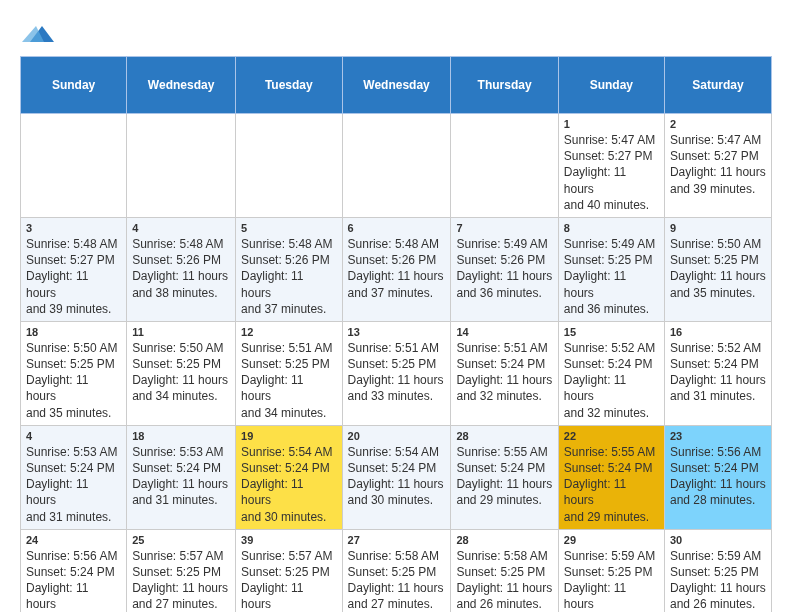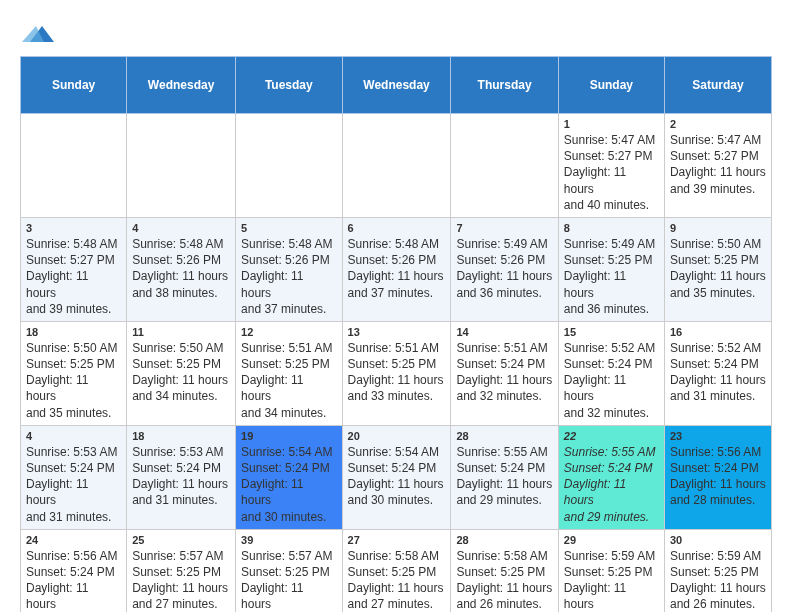--- a/index.html
+++ b/index.html
@@ -267,49 +267,49 @@
 Daylight: 11 hours
 and 31 minutes.</div>
           </td>
           <td style="background: rgb(240, 245, 251);">
             <span class="day-num">18</span>
             <div class="day-info" style="white-space: pre-line;">Sunrise: 5:53 AM
 Sunset: 5:24 PM
 Daylight: 11 hours
 and 31 minutes.</div>
           </td>
-          <td style="background: #3b82f6;">
+          <td style="background: #fde047;">
             <span class="day-num">19</span>
             <div class="day-info" style="white-space: pre-line;">Sunrise: 5:54 AM
 Sunset: 5:24 PM
 Daylight: 11 hours
 and 30 minutes.</div>
           </td>
           <td style="background: rgb(240, 245, 251);">
             <span class="day-num">20</span>
             <div class="day-info" style="white-space: pre-line;">Sunrise: 5:54 AM
 Sunset: 5:24 PM
 Daylight: 11 hours
 and 30 minutes.</div>
           </td>
           <td style="background: rgb(240, 245, 251);">
             <span class="day-num">28</span>
             <div class="day-info" style="white-space: pre-line;">Sunrise: 5:55 AM
 Sunset: 5:24 PM
 Daylight: 11 hours
 and 29 minutes.</div>
           </td>
-          <td style="background: #5eead4; font-style: italic;">
+          <td style="background: #eab308;">
             <span class="day-num">22</span>
             <div class="day-info" style="white-space: pre-line;">Sunrise: 5:55 AM
 Sunset: 5:24 PM
 Daylight: 11 hours
 and 29 minutes.</div>
           </td>
-          <td style="background: #0ea5e9;">
+          <td style="background: #7dd3fc;">
             <span class="day-num">23</span>
             <div class="day-info" style="white-space: pre-line;">Sunrise: 5:56 AM
 Sunset: 5:24 PM
 Daylight: 11 hours
 and 28 minutes.</div>
           </td>
         </tr>
         <tr>
           <td>
             <span class="day-num">24</span>

